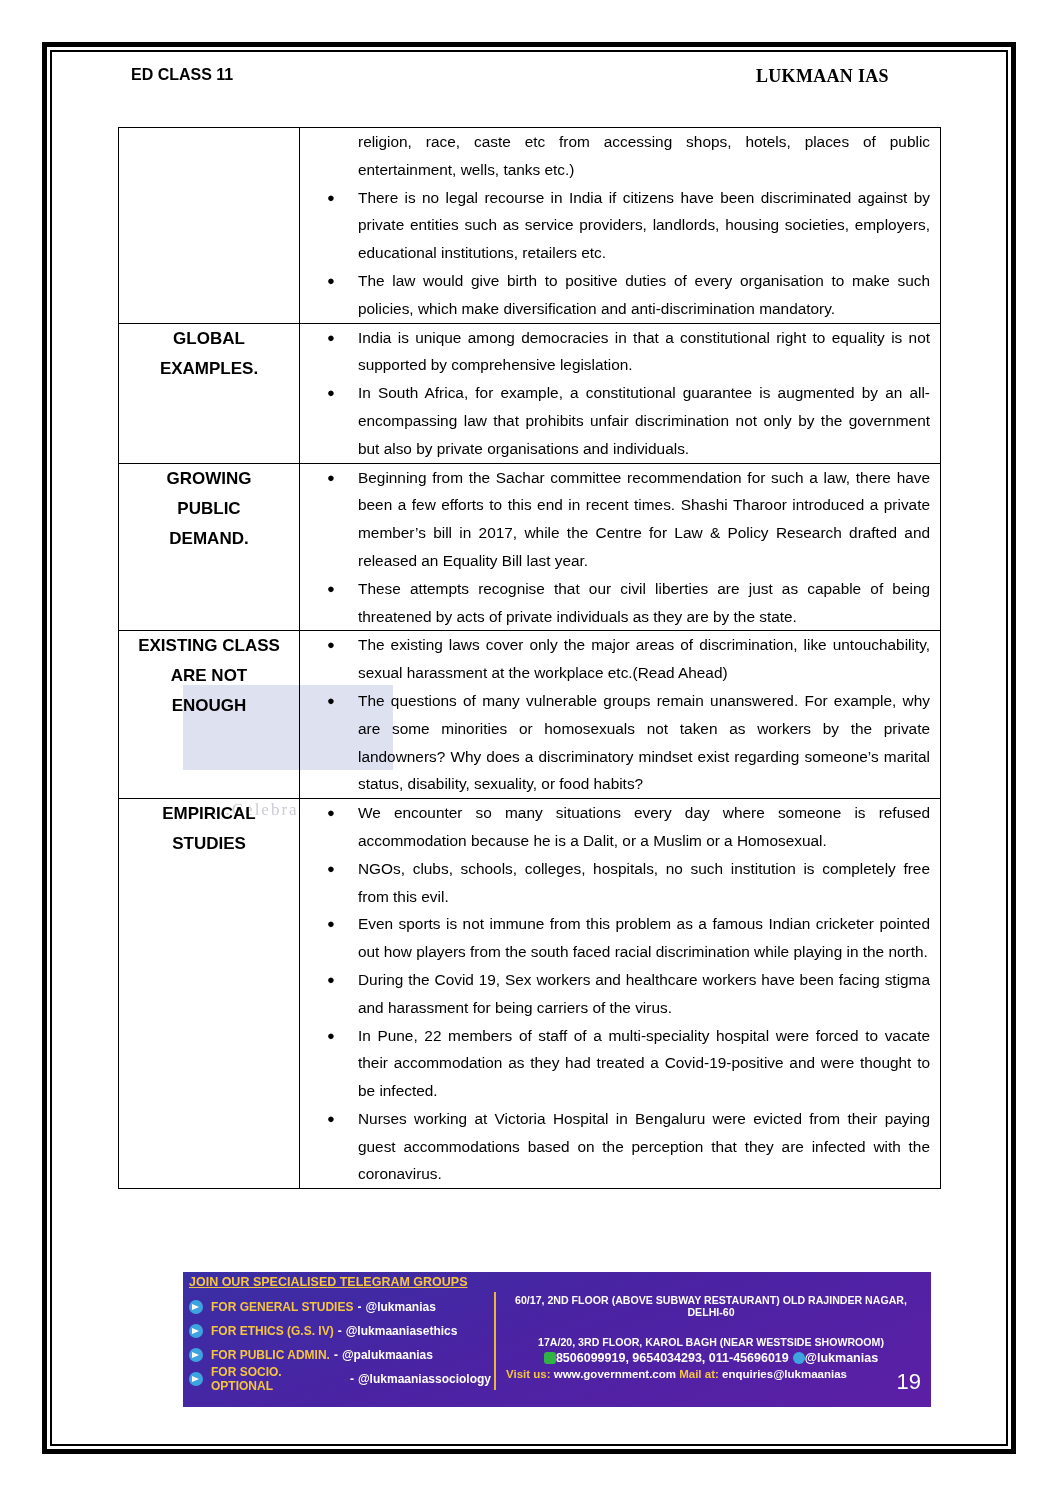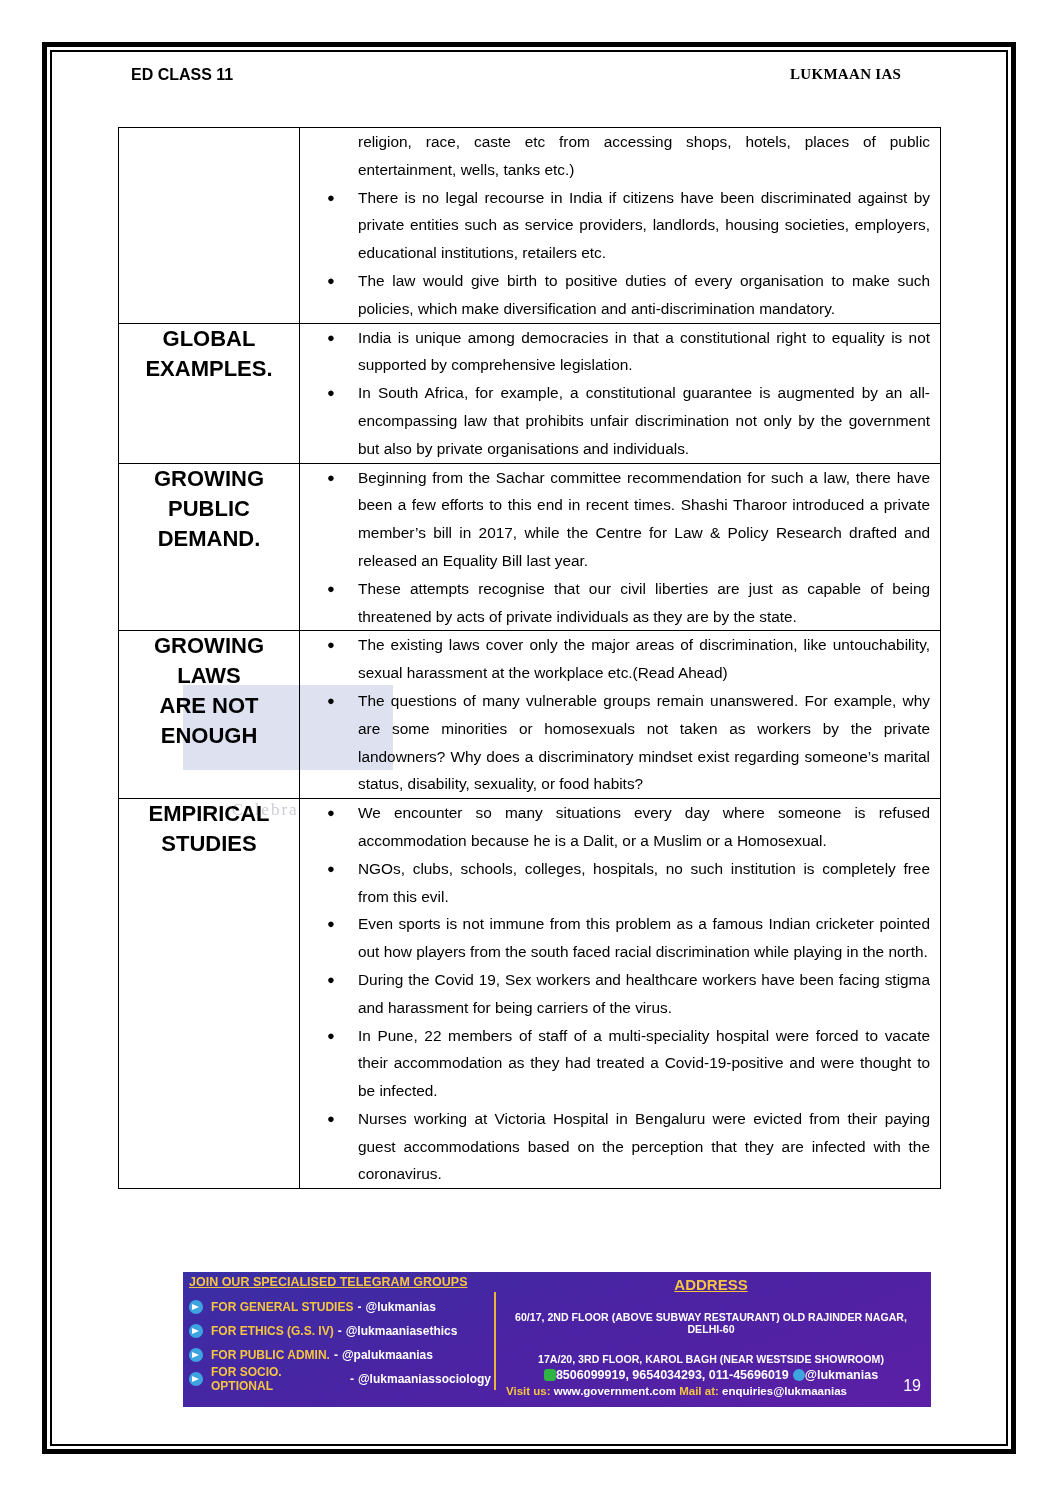--- a/index.html
+++ b/index.html
@@ -4,26 +4,26 @@
 <style>
   html, body { margin: 0; padding: 0; background: #ffffff; }
   body { width: 1058px; height: 1497px; position: relative; overflow: hidden;
          font-family: "Liberation Sans", sans-serif; color: #000; }
   .frame-outer { position: absolute; left: 42px; top: 42px; width: 974px; height: 1412px;
                  border: 5px solid #000; box-sizing: border-box; }
   .frame-inner { position: absolute; left: 50px; top: 50px; width: 958px; height: 1396px;
                  border: 2px solid #000; box-sizing: border-box; }
   .hdr-left { position: absolute; left: 131px; top: 66px; font-size: 16px; font-weight: bold;
               font-family: "Liberation Sans", sans-serif; }
-  .hdr-right { position: absolute; left: 790px; top: 66px; font-size: 15px; font-weight: bold;
+  .hdr-right { position: absolute; left: 756px; top: 66px; font-size: 18px; font-weight: bold;
                font-family: "Liberation Serif", serif; letter-spacing: 0.3px; }
   table.notes { position: absolute; left: 118px; top: 127px; width: 823px; border-collapse: collapse;
                 font-family: "Liberation Sans", sans-serif; font-size: 15.4px; }
   table.notes td { border: 1.5px solid #000; vertical-align: top; }
-  td.head { width: 172px; text-align: center; font-weight: bold; font-size: 22px; line-height: 30px;
+  td.head { width: 172px; text-align: center; font-weight: bold; font-size: 17px; line-height: 30px;
             padding: 0 4px; }
   td.body { padding: 0 10px 0 0; }
   ul.bul { margin: 0; padding: 0; list-style: none; }
   ul.bul li { position: relative; padding-left: 58px; text-align: justify; line-height: 27.8px; }
   ul.bul li.cont { padding-left: 58px; }
   ul.bul li .dot { position: absolute; left: 27px; top: 0; font-size: 13px; }
   .watermark { position: absolute; left: 183px; top: 685px; width: 210px; height: 85px;
                background: rgba(160,170,210,0.35); pointer-events: none; }
   .wm-text { position: absolute; left: 213px; top: 800px; font-family: "Liberation Serif", serif;
              font-size: 17px; color: rgba(140,140,160,0.45); letter-spacing: 2px; }
@@ -42,21 +42,21 @@
   .b-divider { position: absolute; left: 311px; top: 20px; width: 2px; height: 98px; background: #e8b63a; }
   .b-right { position: absolute; left: 313px; top: 4px; width: 430px; text-align: center; }
   .b-h { font-weight: bold; font-size: 15px; color: #f5c542; text-decoration: underline; }
   .b-t { font-size: 10.6px; font-weight: bold; color: #fff; margin: 18px 0 3px; }
   .b-phones { font-size: 12.5px; font-weight: bold; color: #fff; display: flex; justify-content: center; align-items: center; gap: 0; margin-top: 3px; }
   .wa { width: 12px; height: 12px; background: #2fb344; border-radius: 3px; display: inline-block; }
   .tg2 { width: 12px; height: 12px; border-radius: 50%; background: #3da4e0; display: inline-block; margin-left: 4px; }
   .b-visit { font-size: 11.5px; font-weight: bold; margin-top: 3px; text-align: left; padding-left: 10px; }
   .b-visit .k { color: #f5c542; }
   .b-visit .v { color: #fff; }
-  .page-num { position: absolute; right: 10px; bottom: 12px; font-size: 16px; color: #fff; font-family: "Liberation Sans", sans-serif; }
+  .page-num { position: absolute; right: 10px; bottom: 12px; font-size: 22px; color: #fff; font-family: "Liberation Sans", sans-serif; }
 </style>
 </head>
 <body>
 
 <div class="frame-outer"></div>
 <div class="frame-inner"></div>
 
 <div class="hdr-left">ED CLASS 11</div>
 <div class="hdr-right">LUKMAAN IAS</div>
 
@@ -95,21 +95,21 @@
         </td>
         <td class="body">
           <ul class="bul">
             <li><span class="dot">●</span><span>Beginning from the Sachar committee recommendation for such a law, there have been a few efforts to this end in recent times. Shashi Tharoor introduced a private member’s bill in 2017, while the Centre for Law &amp; Policy Research drafted and released an Equality Bill last year.</span></li>
             <li><span class="dot">●</span><span>These attempts recognise that our civil liberties are just as capable of being threatened by acts of private individuals as they are by the state.</span></li>
           </ul>
         </td>
       </tr>
       <tr>
         <td class="head">
-          <div>GROWING LAWS</div>
+          <div>EXISTING CLASS</div>
           <div>ARE NOT</div>
           <div>ENOUGH</div>
         </td>
         <td class="body">
           <ul class="bul">
             <li><span class="dot">●</span><span>The existing laws cover only the major areas of discrimination, like untouchability, sexual harassment at the workplace etc.(Read Ahead)</span></li>
             <li><span class="dot">●</span><span>The questions of many vulnerable groups remain unanswered. For example, why are some minorities or homosexuals not taken as workers by the private landowners? Why does a discriminatory mindset exist regarding someone’s marital status, disability, sexuality, or food habits?</span></li>
           </ul>
         </td>
       </tr>
@@ -157,21 +157,20 @@
         <div class="b-row">
           <span class="tg"></span>
           <span class="lbl">FOR SOCIO. OPTIONAL</span>
           <span class="sep">-</span>
           <span class="handle">@lukmaaniassociology</span>
         </div>
       </div>
   </div>
   <div class="b-divider"></div>
   <div class="b-right">
-    <div class="b-h">ADDRESS</div>
     <div class="b-t">60/17, 2ND FLOOR (ABOVE SUBWAY RESTAURANT) OLD RAJINDER NAGAR, DELHI-60</div>
     <div class="b-t">17A/20, 3RD FLOOR, KAROL BAGH (NEAR WESTSIDE SHOWROOM)</div>
     <div class="b-phones">
       <span class="wa"></span>
       <span>8506099919, 9654034293, 011-45696019</span>
       <span class="tg2"></span>
       <span>@lukmanias</span>
     </div>
     <div class="b-visit">
       <span class="k">Visit us:</span>

